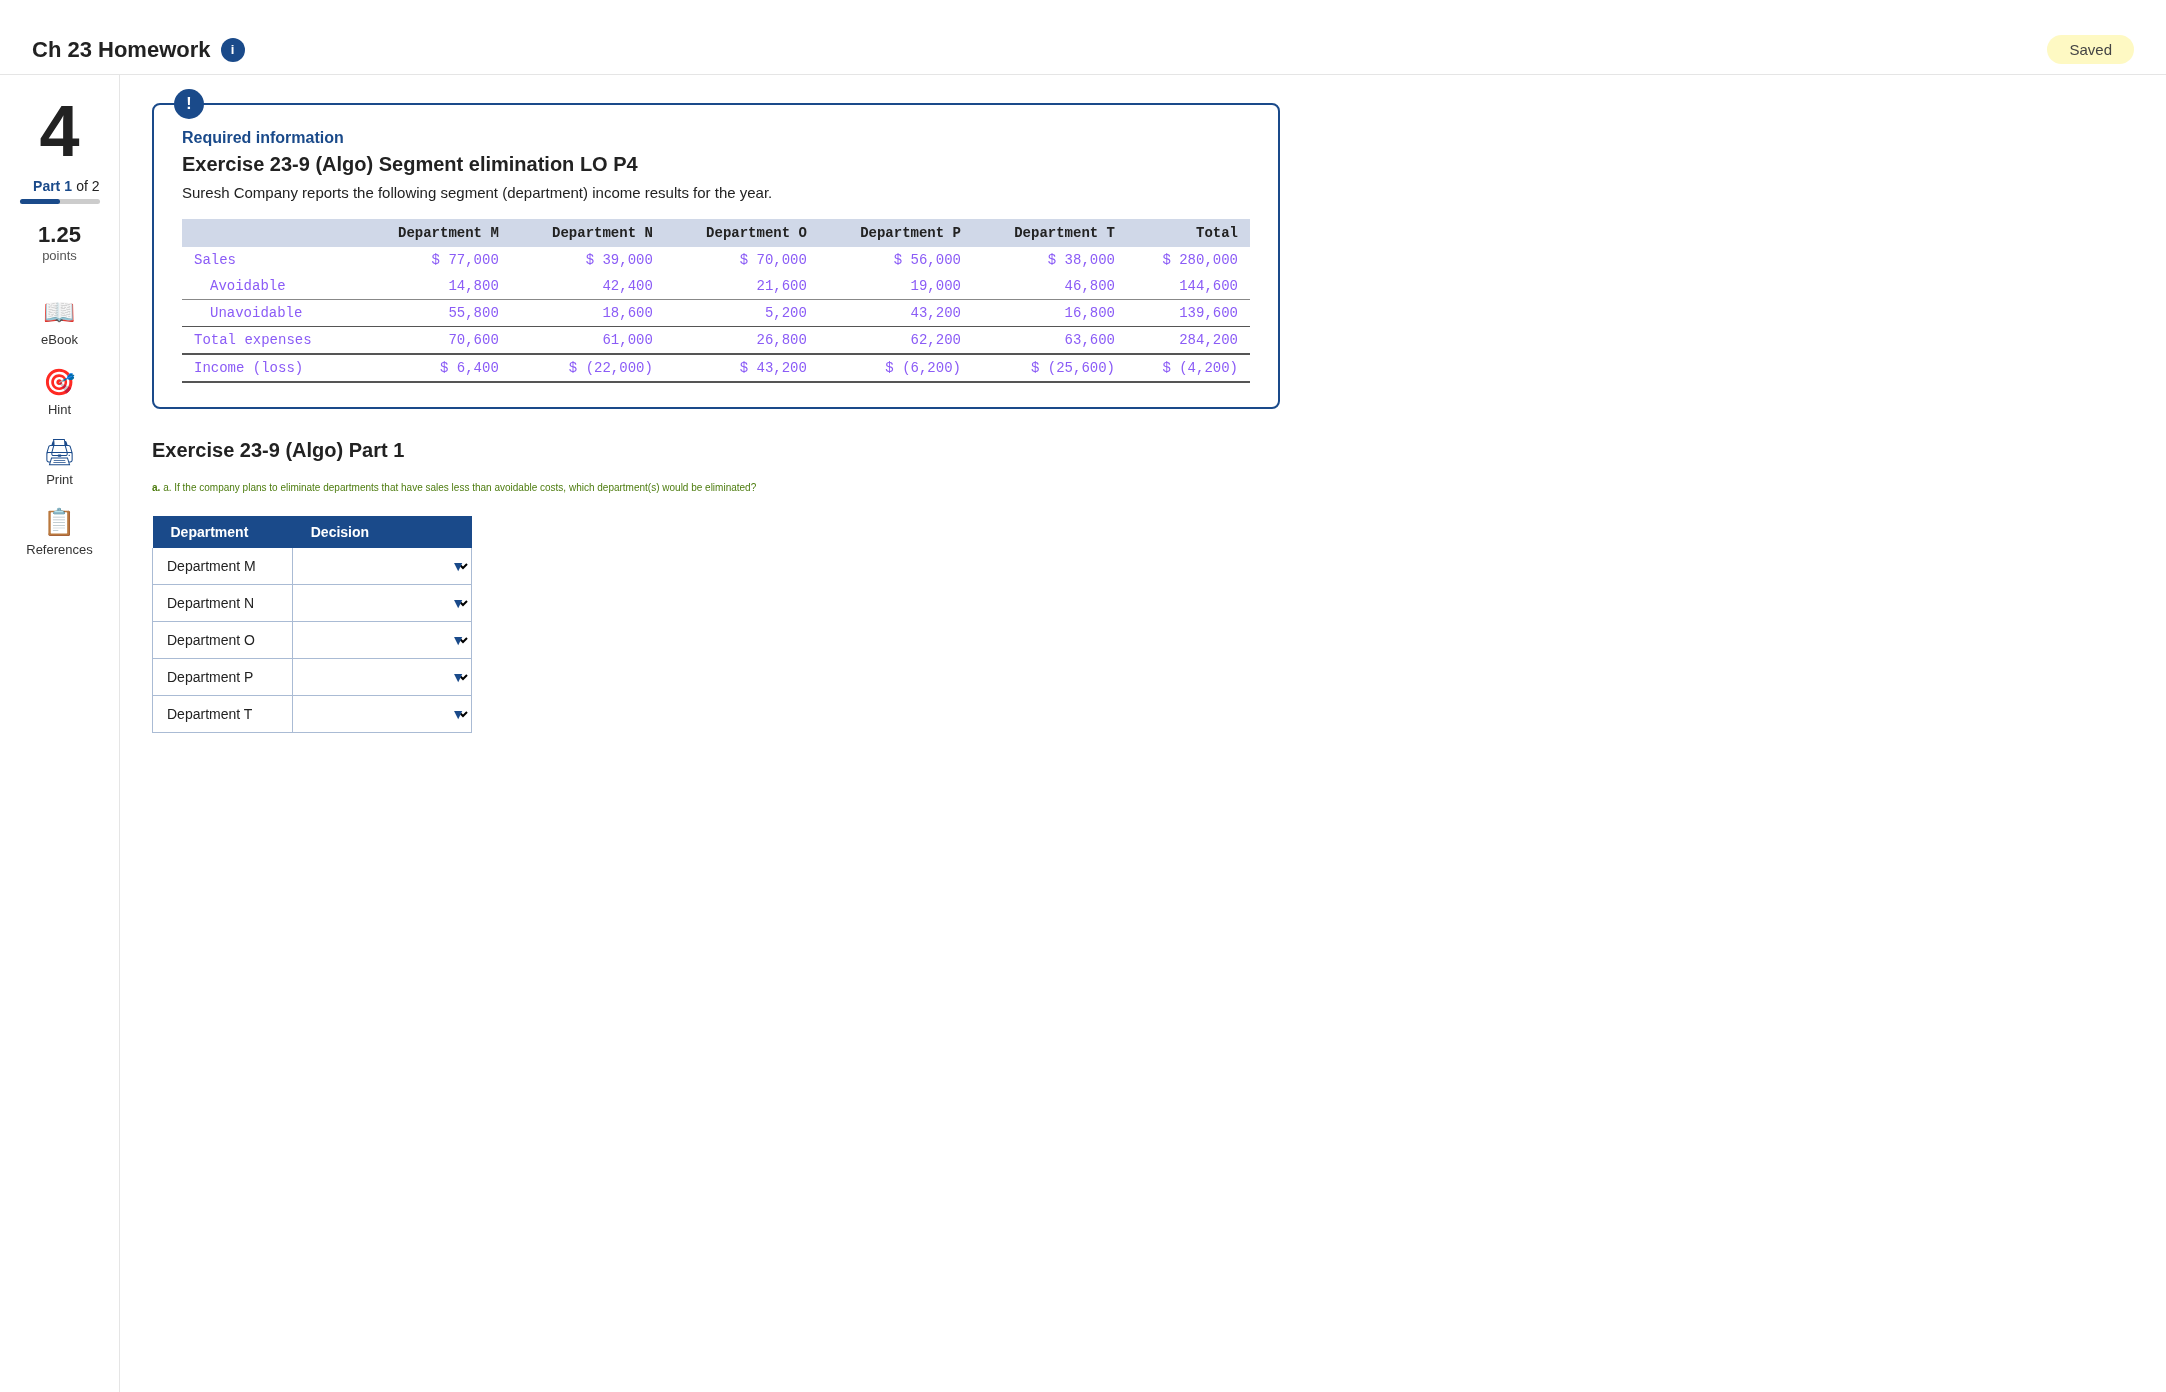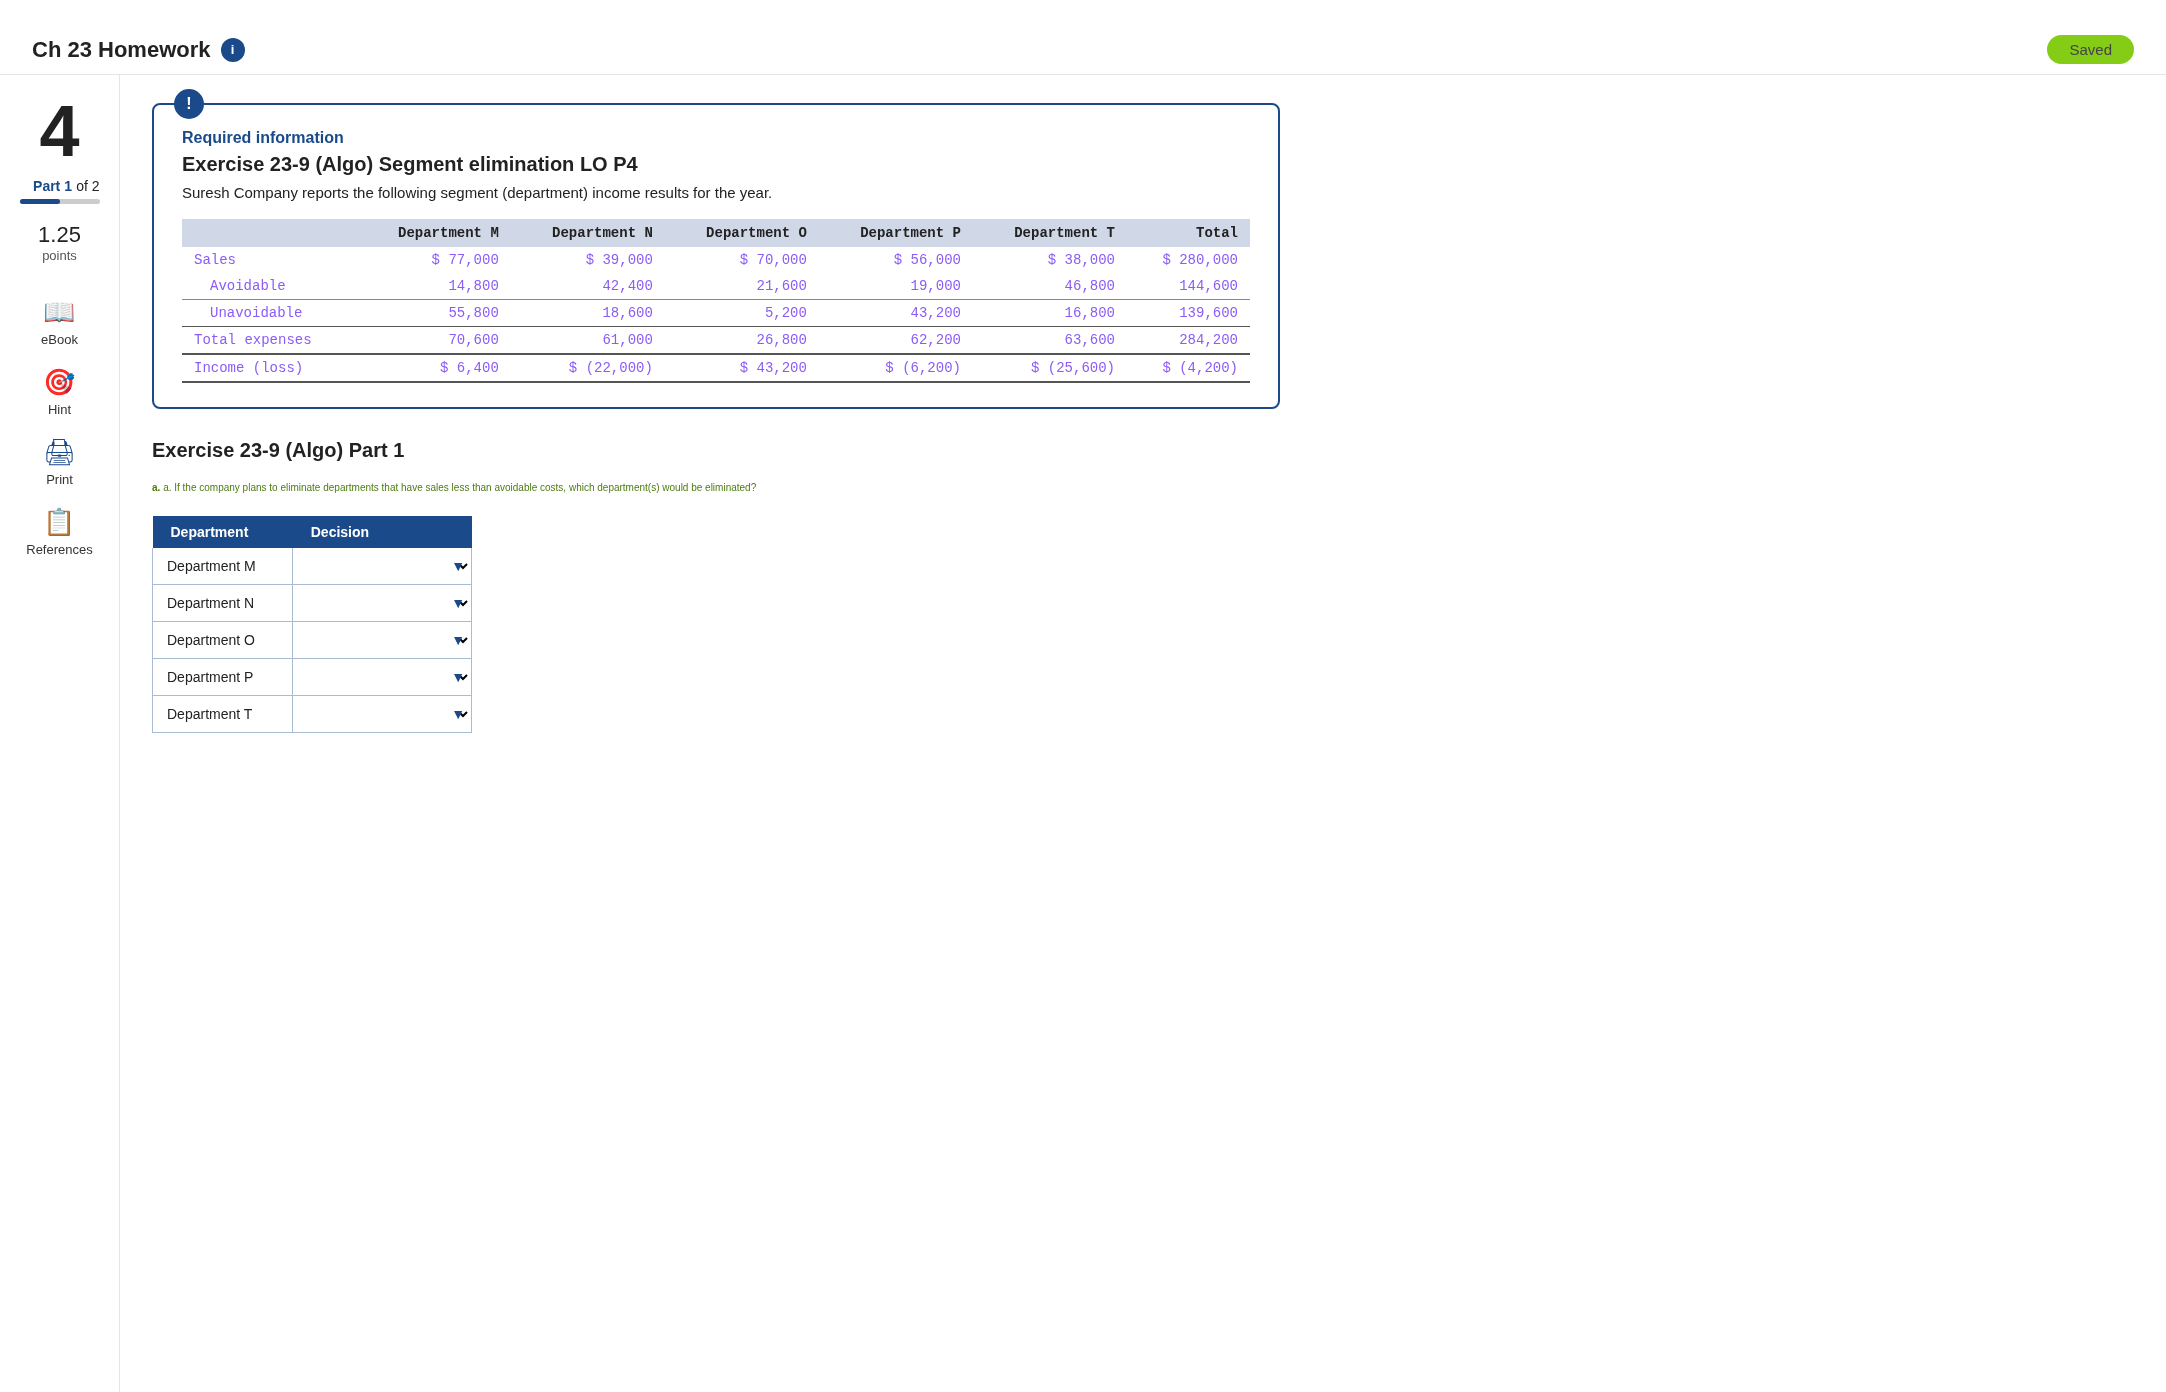--- a/index.html
+++ b/index.html
@@ -25,21 +25,21 @@
       justify-content: center;
       width: 24px; height: 24px;
       background: #1a4a8a;
       border-radius: 50%;
       color: #fff;
       font-size: 13px;
       font-weight: bold;
       cursor: pointer;
     }
     .saved-badge {
-      background: #84cc16;
+      background: #fef9c3;
       border-radius: 20px;
       padding: 6px 22px;
       font-size: 15px;
       color: #444;
     }
 
     .main-layout {
       display: flex;
       min-height: calc(100vh - 60px);
     }
@@ -87,21 +87,21 @@
       background: #1a4a8a;
       border-radius: 3px;
       width: 50%;
     }
     .points-section {
       text-align: center;
       margin-bottom: 24px;
     }
     .points-value {
       font-size: 22px;
-      font-weight: 400;
+      font-weight: 700;
       color: #222;
     }
     .points-label {
       font-size: 13px;
       color: #555;
     }
     .sidebar-tools {
       display: flex;
       flex-direction: column;
       align-items: center;

